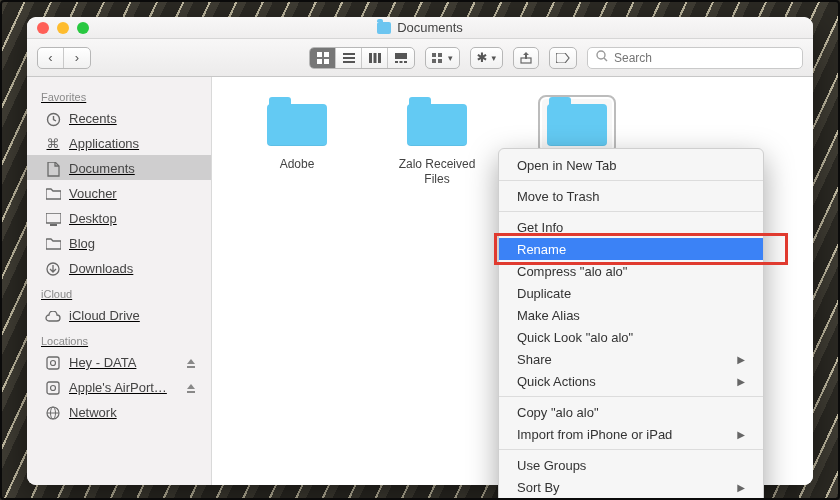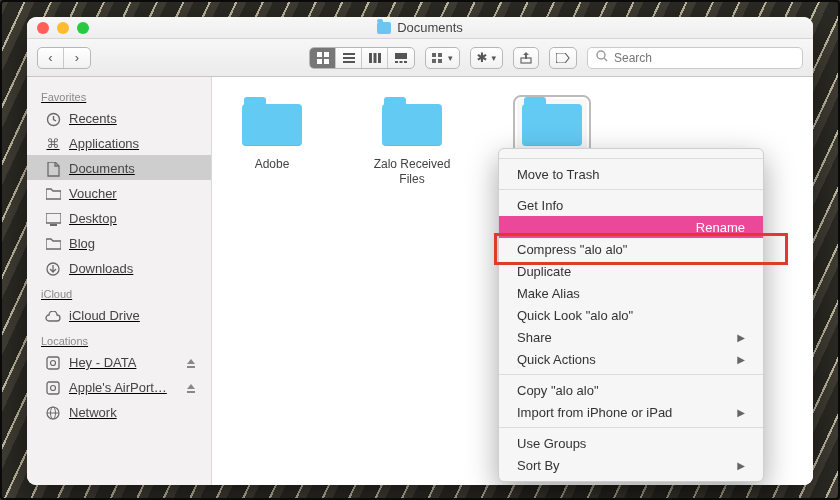--- a/index.html
+++ b/index.html
@@ -23,31 +23,31 @@
 .search{flex:1;max-width:220px;margin-left:auto;border:1px solid #c9c9c9;border-radius:5px;height:22px;background:#fff;display:flex;align-items:center;padding:0 8px;color:#9a9a9a;gap:6px;}
 .search input{border:none;outline:none;flex:1;font-size:12px;color:#555;}
 .body{flex:1;display:flex;min-height:0;}
 .sidebar{width:185px;background:#f3f1f2;border-right:1px solid #d9d9d9;overflow:auto;padding-top:6px;text-decoration:underline;}
 .sb-head{font-size:11px;color:#8a8a8a;padding:8px 14px 2px;}
 .sb-item{display:flex;align-items:flex-end;gap:8px;padding:4px 14px 4px 18px;color:#444;cursor:default;height:25px;}
 .sb-item.sel{background:#cfcecf;}
 .sb-icon{width:16px;height:14px;display:flex;align-items:center;justify-content:center;color:#6a6a6a;font-size:13px;}
 .eject{width:12px;height:12px;margin-left:auto;color:#888;display:flex;align-items:center;justify-content:center;}
 .main{flex:1;background:#fff;position:relative;overflow:hidden;}
-.grid{display:flex;gap:48px;padding:22px 14px;align-items:flex-start;}
+.grid{display:flex;gap:48px;padding:22px 39px;align-items:flex-start;}
 .fold{display:flex;flex-direction:column;align-items:center;width:92px;text-align:center;gap:6px;}
 .fold.sel .ficon{outline:2px solid #bcbcbc;outline-offset:2px;background:rgba(0,0,0,.03);border-radius:4px;}
 .ficon{width:70px;height:52px;display:flex;align-items:center;justify-content:center;}
 .folder-shape{width:60px;height:42px;background:#63caf3;border-radius:4px;position:relative;box-shadow:inset 0 -1px 0 rgba(0,0,0,.05);}
 .folder-shape::before{content:"";position:absolute;top:-7px;left:2px;width:22px;height:8px;background:#63caf3;border-radius:3px 3px 0 0;}
 .flabel{font-size:12px;color:#434343;line-height:1.25;}
 .flabel.sel{background:#1f82ff;color:#fff;border-radius:3px;padding:1px 6px;}
 .ctxmenu{position:absolute;left:498px;top:148px;width:266px;background:#f6f6f6;border:1px solid #cfcfcf;border-radius:6px;box-shadow:0 10px 30px rgba(0,0,0,.35);padding:5px 0;z-index:50;}
 .mi{padding:4px 18px;font-size:13px;color:#333;display:flex;align-items:center;justify-content:space-between;height:22px;cursor:default;}
-.mi.hl{background:#ec4899;color:#fff;justify-content:flex-end;}
+.mi.hl{background:#3b82f6;color:#fff;}
 .msep{height:1px;background:#dcdcdc;margin:4px 0;}
 .mi .arr{font-size:10px;color:#666;}
 .redbox{position:absolute;border:3px solid #e03a2f;pointer-events:none;left:494px;top:233px;width:294px;height:32px;z-index:60;}
 .frame{position:absolute;inset:0;border:2px solid #0a0a0a;border-radius:4px;pointer-events:none;z-index:100;}
 </style>
 </head>
 <body>
 
 <div class="bgtex"></div>
 <div class="frame"></div>
@@ -269,20 +269,23 @@
               <div class="folder-shape"></div>
             </div>
             <div class="flabel sel">alo alo</div>
           </div>
         </div>
     </div>
   </div>
 </div>
 
 <div class="ctxmenu" id="ctx">
+    <div class="mi">
+      <span>Open in New Tab</span>
+    </div>
     <div class="msep"></div>
     <div class="mi">
       <span>Move to Trash</span>
     </div>
     <div class="msep"></div>
     <div class="mi">
       <span>Get Info</span>
     </div>
     <div class="mi hl">
       <span>Rename</span>

